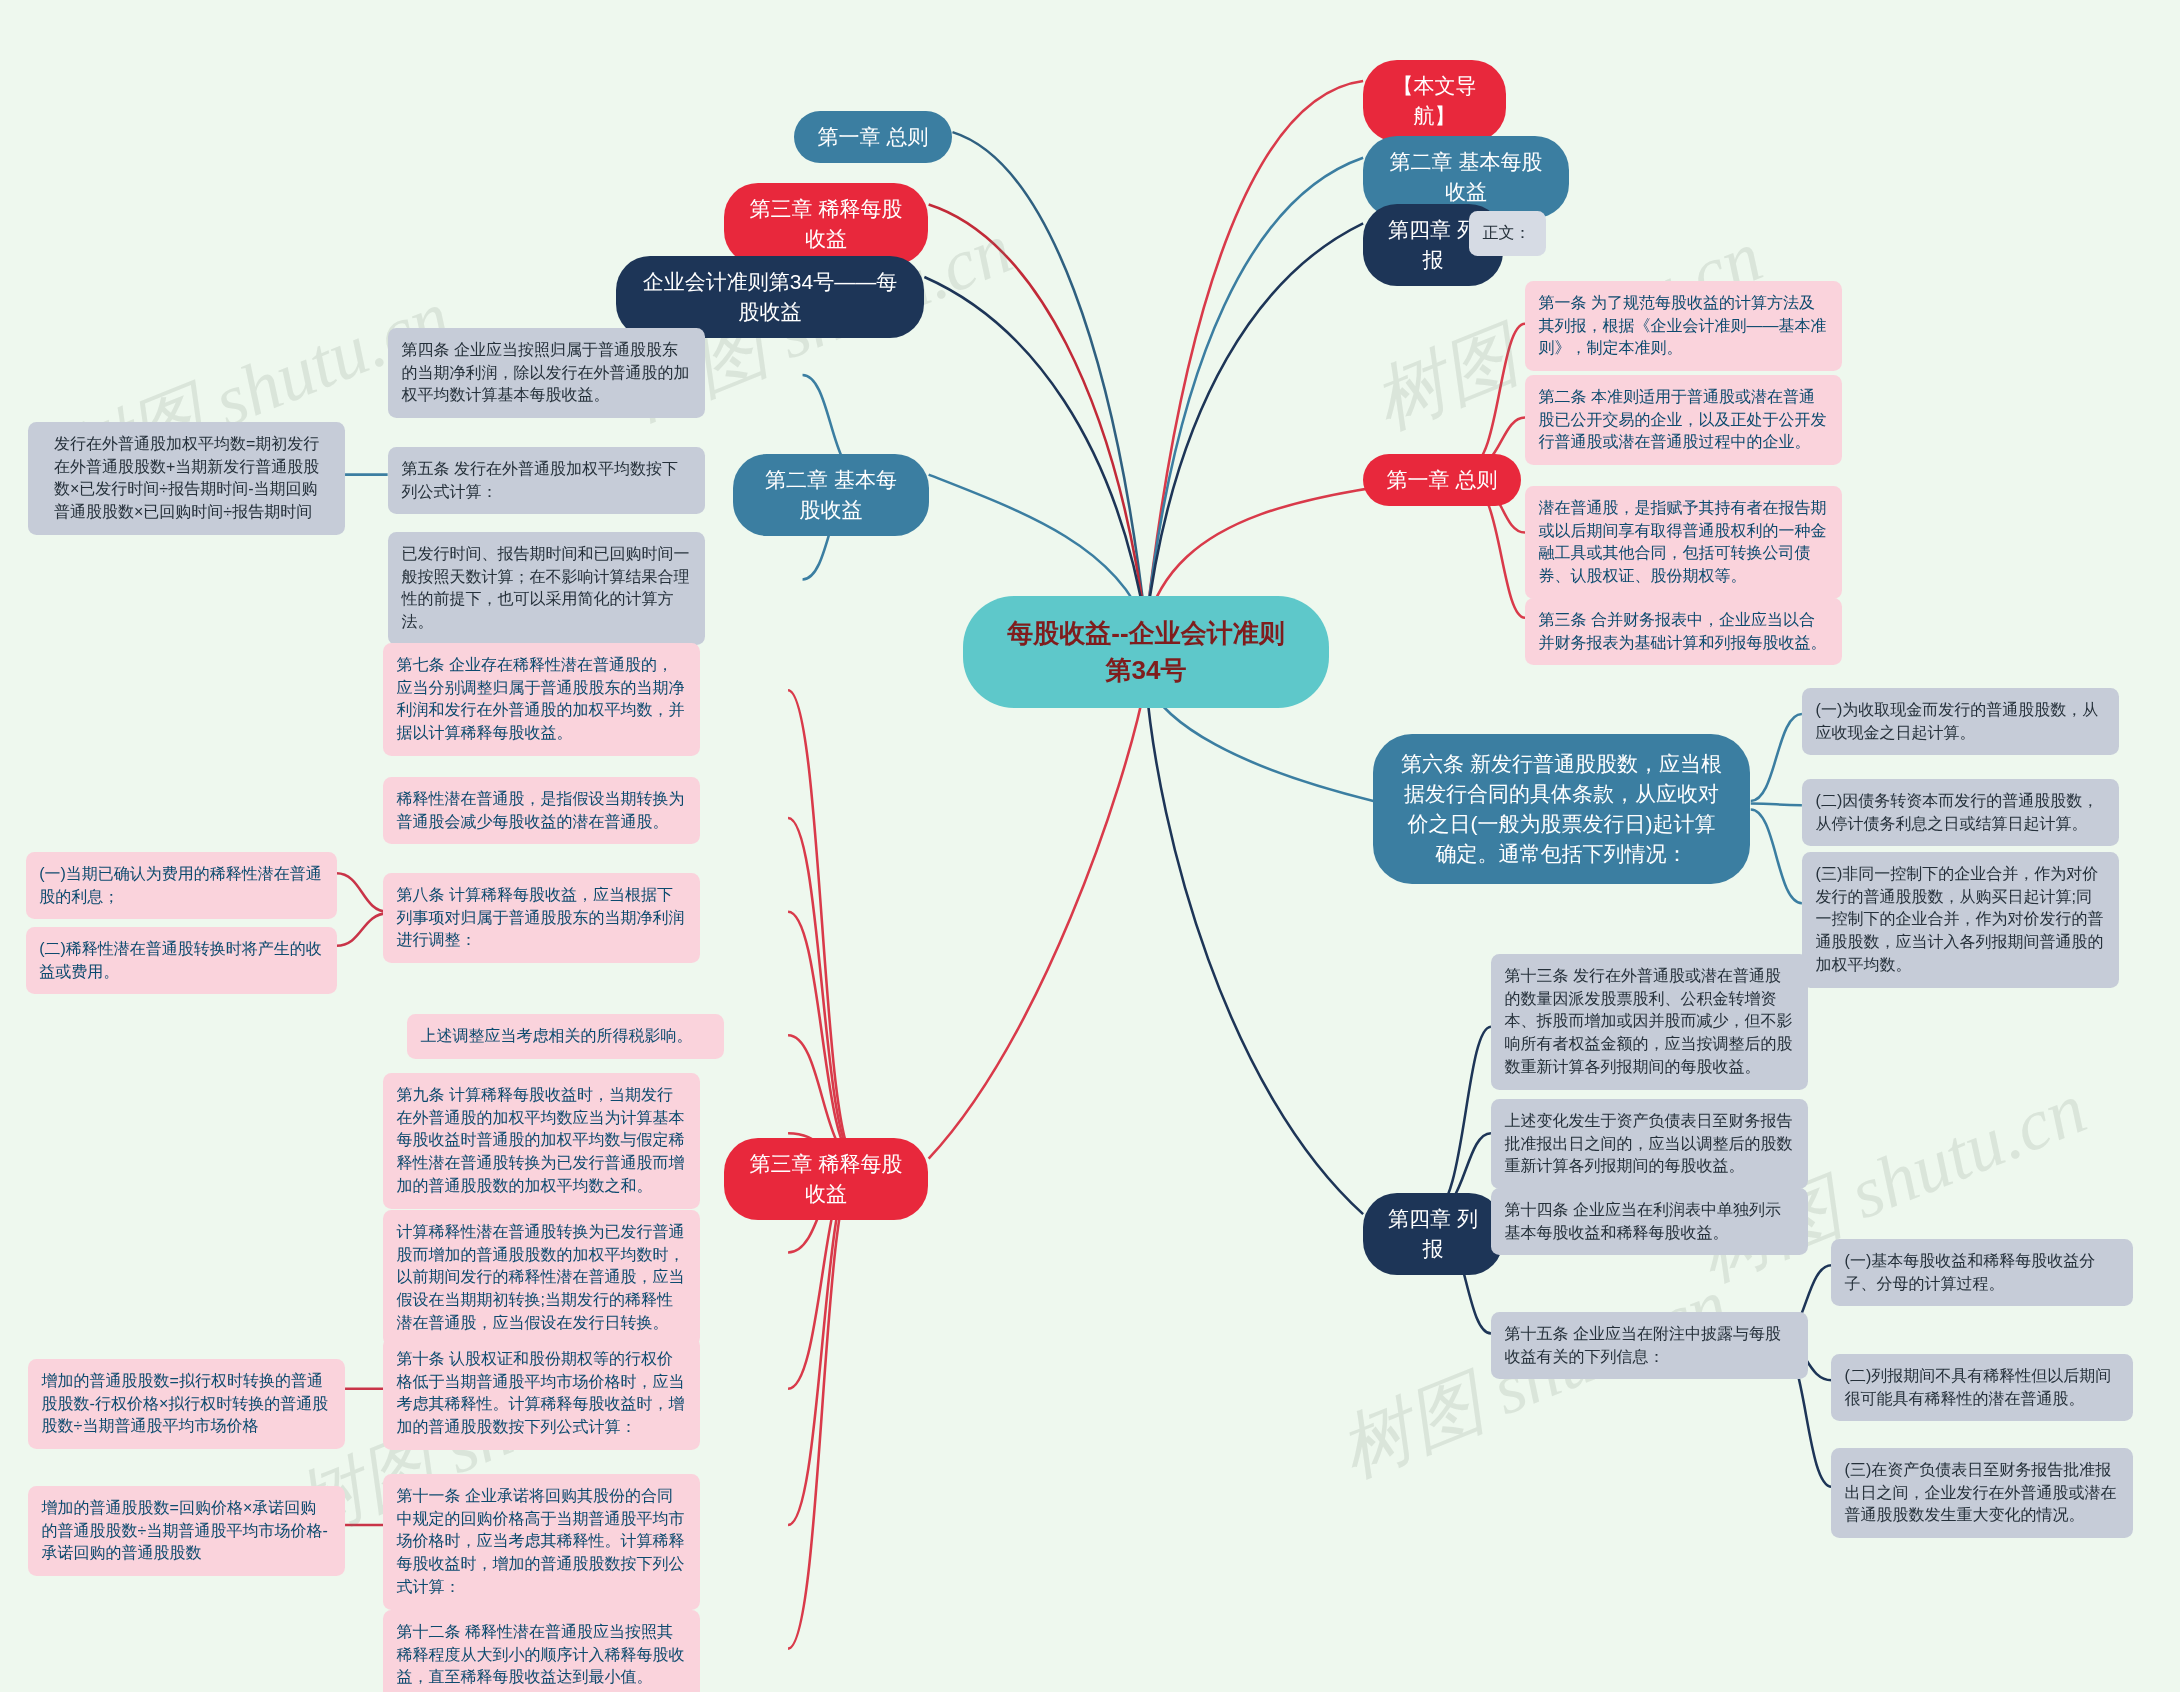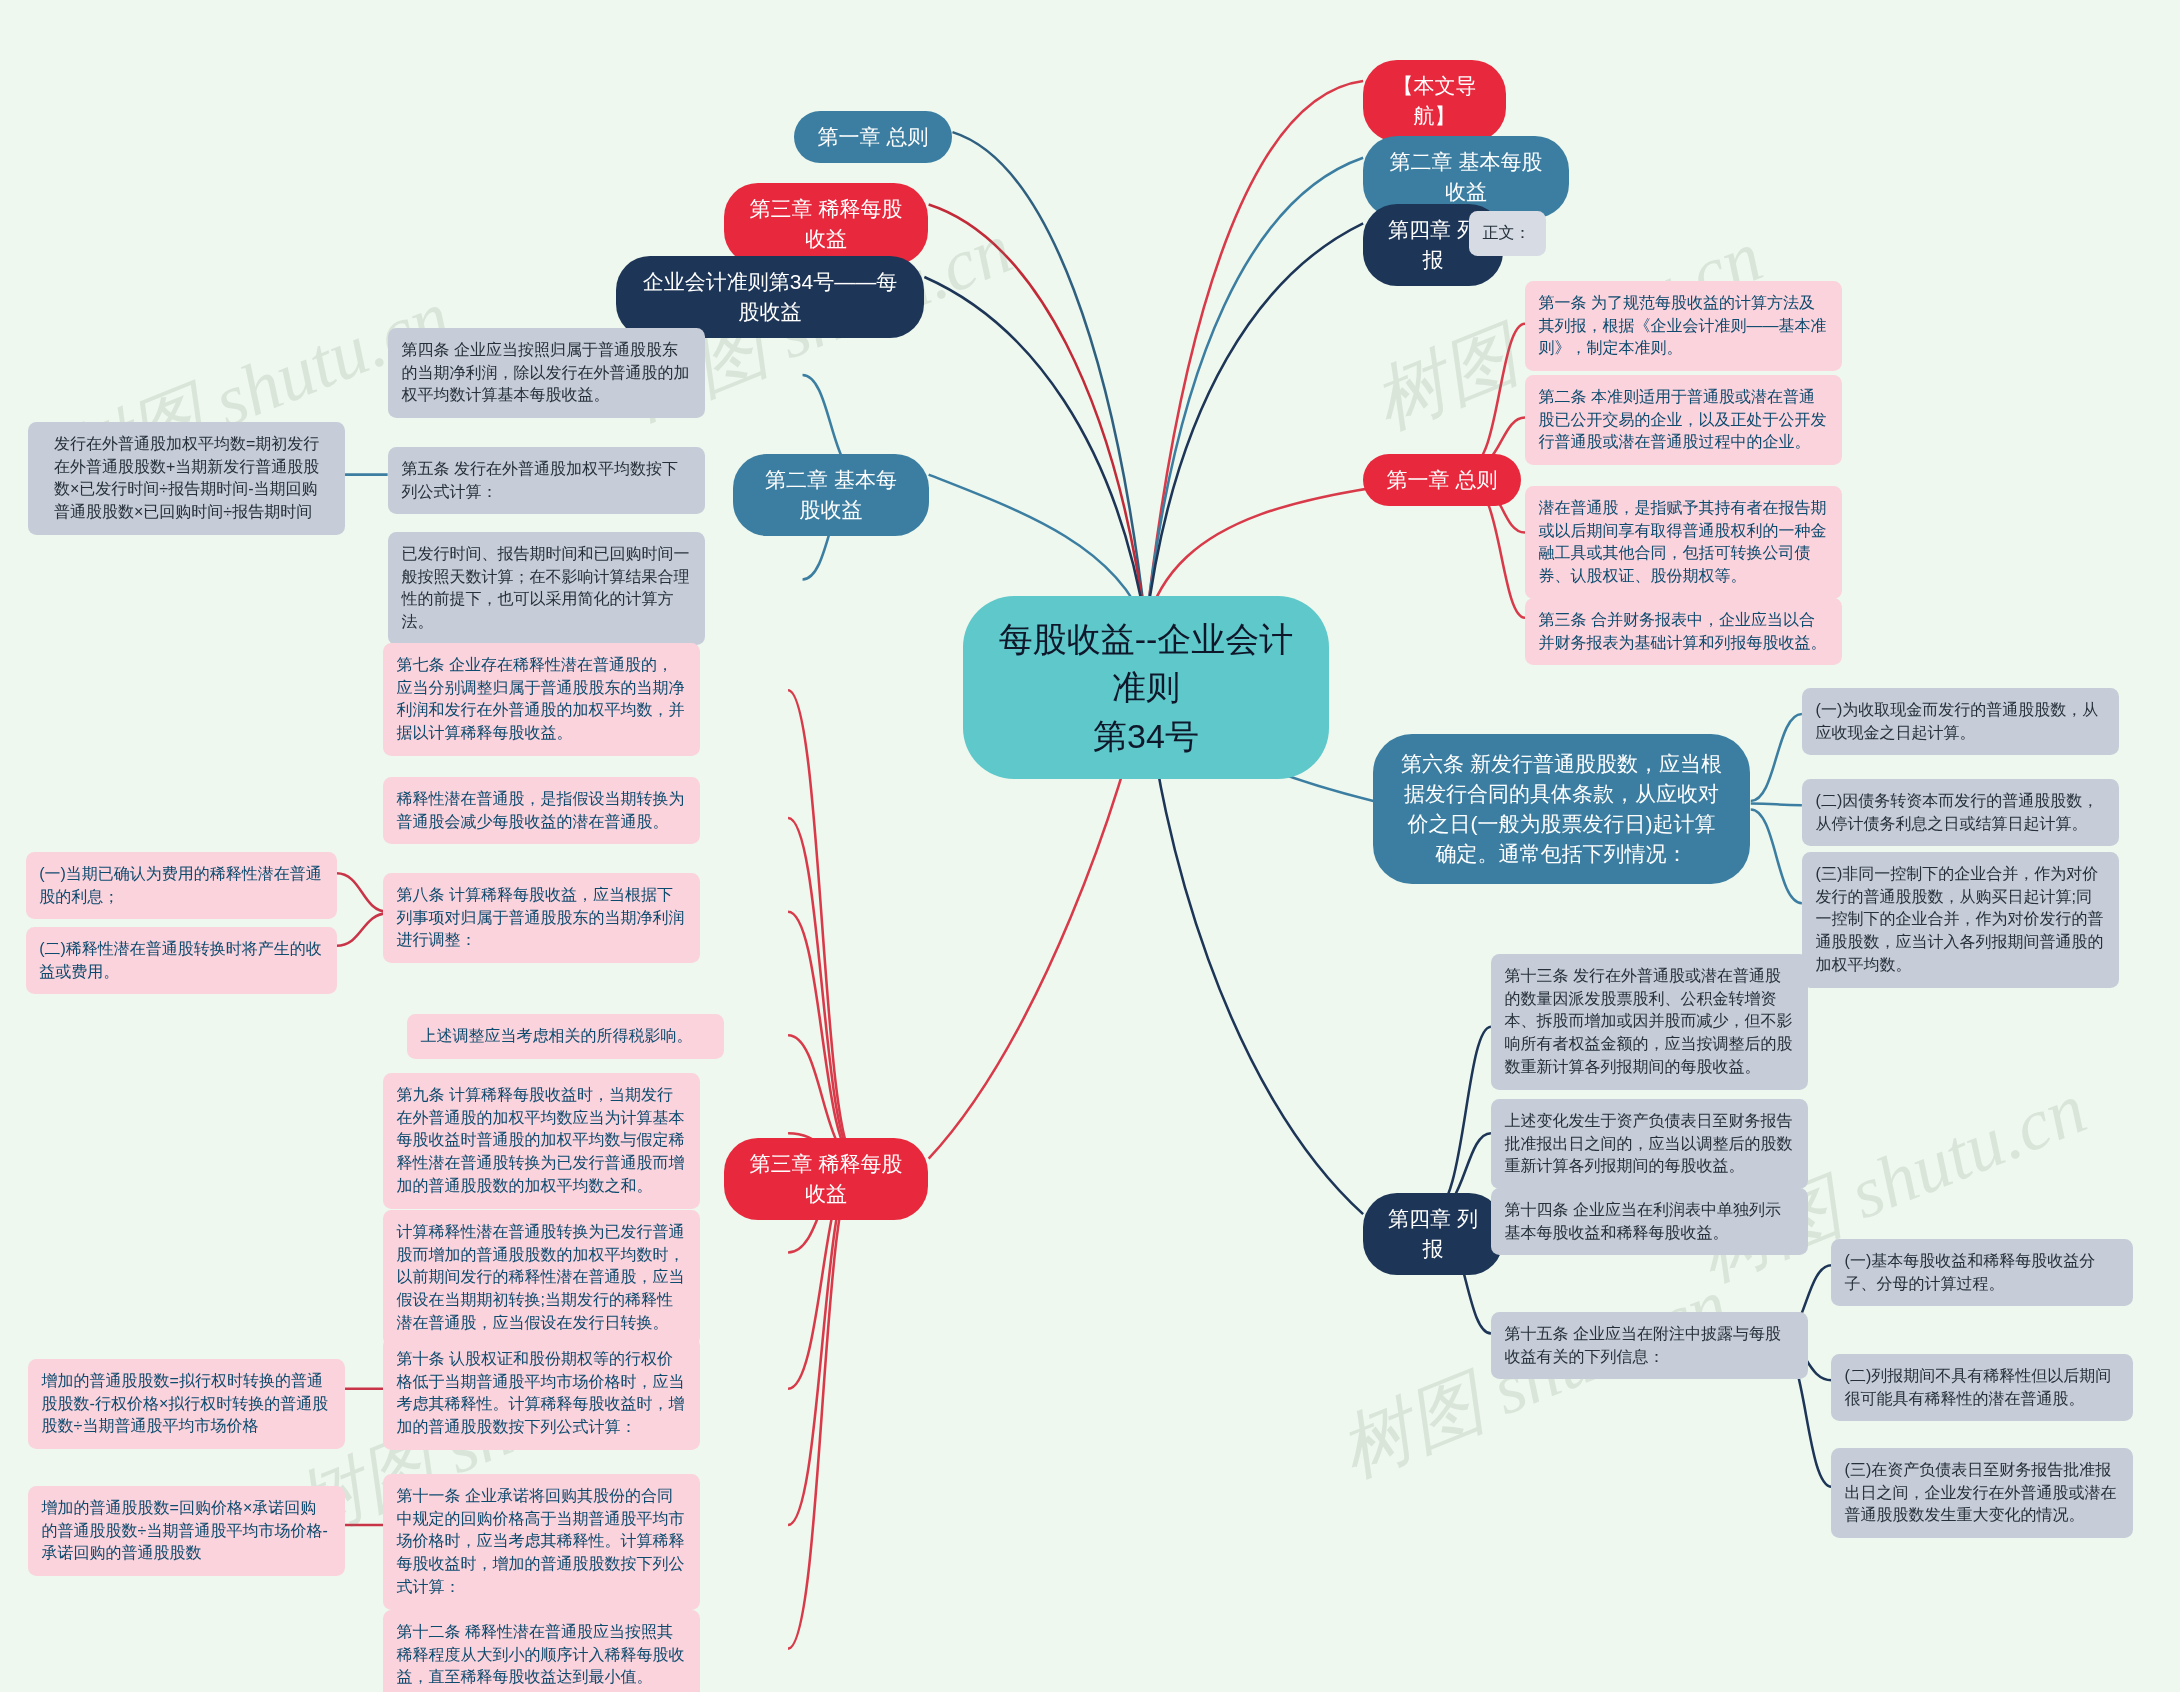--- a/index.html
+++ b/index.html
@@ -17,26 +17,26 @@
     position:absolute;
     box-sizing:border-box;
     z-index:3;
     line-height:1.42;
     white-space:pre-wrap;
     word-break:break-all;
   }
   
   .n-root{
     background:#5ec8ca;
-    color:#0f172a;
+    color:#7f1d1d;
     border-radius:51px;
     text-align:center;
-    font-size:34px;
+    font-size:26px;
     padding:19px 29px;
-    font-weight:400;
+    font-weight:700;
   }
   
   .pill{
     border-radius:34px;
     color:#ffffff;
     text-align:center;
     font-size:21px;
     padding:11px 22px;
     font-weight:400;
   }

